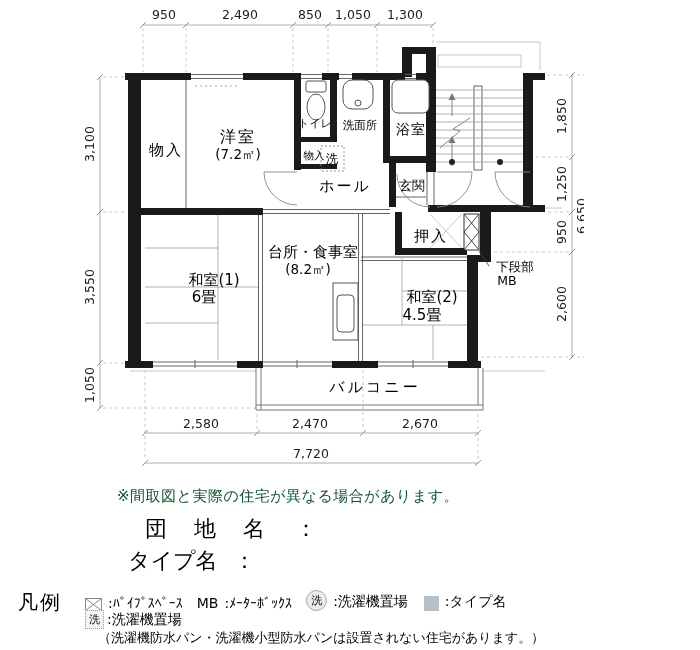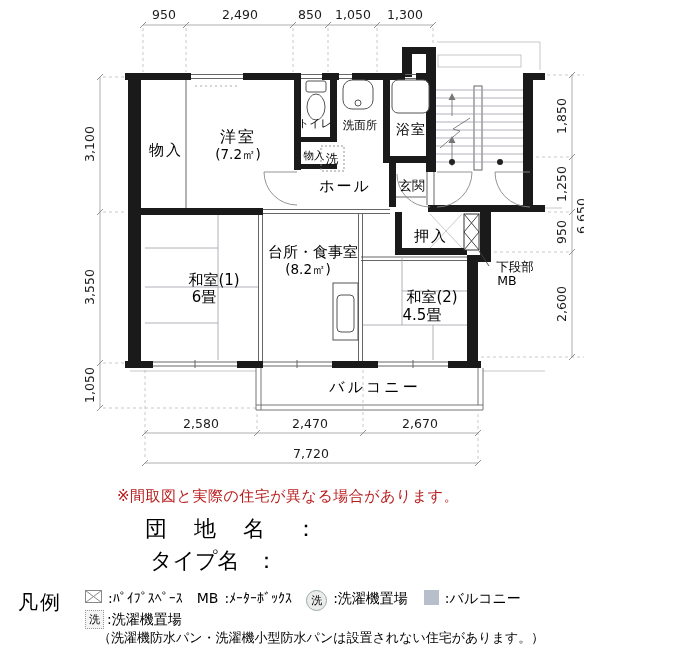--- a/index.html
+++ b/index.html
@@ -1,27 +1,27 @@
 <!DOCTYPE html>
 <html><head>
 <meta charset="utf-8">
 <style>
   html,body{margin:0;padding:0;background:#fff;}
   #screen{position:relative;width:584px;height:650px;background:#ffffff;overflow:hidden;
           font-family:"DejaVu Sans","Liberation Sans",sans-serif;color:#111;}
   svg text{font-family:"DejaVu Sans","Liberation Sans",sans-serif;}
   .dimtext{font-size:12.5px;fill:#1c1c1c;}
   .roomtext{fill:#000;}
-  .note{position:absolute;left:117px;top:487px;font-size:15px;color:#b91c1c;letter-spacing:0.5px;}
+  .note{position:absolute;left:117px;top:487px;font-size:15px;color:#14532d;letter-spacing:0.5px;}
   .estline{position:absolute;left:145px;top:514px;font-size:22px;display:flex;gap:20px;color:#000;}
-  .typline{position:absolute;left:150px;top:546px;font-size:22px;display:flex;gap:16px;color:#000;}
+  .typline{position:absolute;left:128px;top:546px;font-size:22px;display:flex;gap:16px;color:#000;}
   .estline .sp{letter-spacing:10px;}
   .legend{position:absolute;left:0;top:583px;width:700px;font-size:14px;color:#000;}
   .leg-head{position:absolute;left:18px;top:6px;font-size:20px;letter-spacing:2px;}
-  .leg-row1{position:absolute;left:85px;top:7px;display:flex;align-items:flex-start;gap:6px;white-space:nowrap;}
+  .leg-row1{position:absolute;left:85px;top:7px;display:flex;align-items:flex-end;gap:6px;white-space:nowrap;}
   .leg-row2{position:absolute;left:85px;top:27px;display:flex;align-items:center;gap:3px;white-space:nowrap;}
   .leg-row3{position:absolute;left:98px;top:46px;white-space:nowrap;font-size:13px;}
   .mbgap{margin-left:8px;}
   .circ{display:inline-flex;width:19px;height:19px;border:1px solid #9aa;border-radius:50%;
         background:#ececec;align-items:center;justify-content:center;font-size:11px;margin-left:8px;}
   .dotbox{display:inline-flex;width:17px;height:17px;border:1px dotted #999;background:#f4f4f4;
         align-items:center;justify-content:center;font-size:11px;}
   .gsq{display:inline-block;width:15px;height:15px;background:#b7c0ca;margin-left:10px;}
 </style>
 </head>
@@ -329,21 +329,21 @@
         <line x1="16.5" y1="0.5" x2="0.5" y2="12.5" stroke="#888"></line>
       </svg>
       <span>:ﾊﾟｲﾌﾟｽﾍﾟｰｽ</span>
       <span class="mbgap">MB</span>
       <span>:ﾒｰﾀｰﾎﾞｯｸｽ</span>
       <span class="circ">
           <span>洗</span>
         </span>
       <span>:洗濯機置場</span>
       <span class="gsq"></span>
-      <span>:バルコニー</span>
+      <span>:タイプ名</span>
     </div>
 
     <div class="leg-row2">
       <span class="dotbox">
           <span>洗</span>
         </span>
       <span>:洗濯機置場</span>
     </div>
 
     <div class="leg-row3">（洗濯機防水パン・洗濯機小型防水パンは設置されない住宅があります。）</div>

